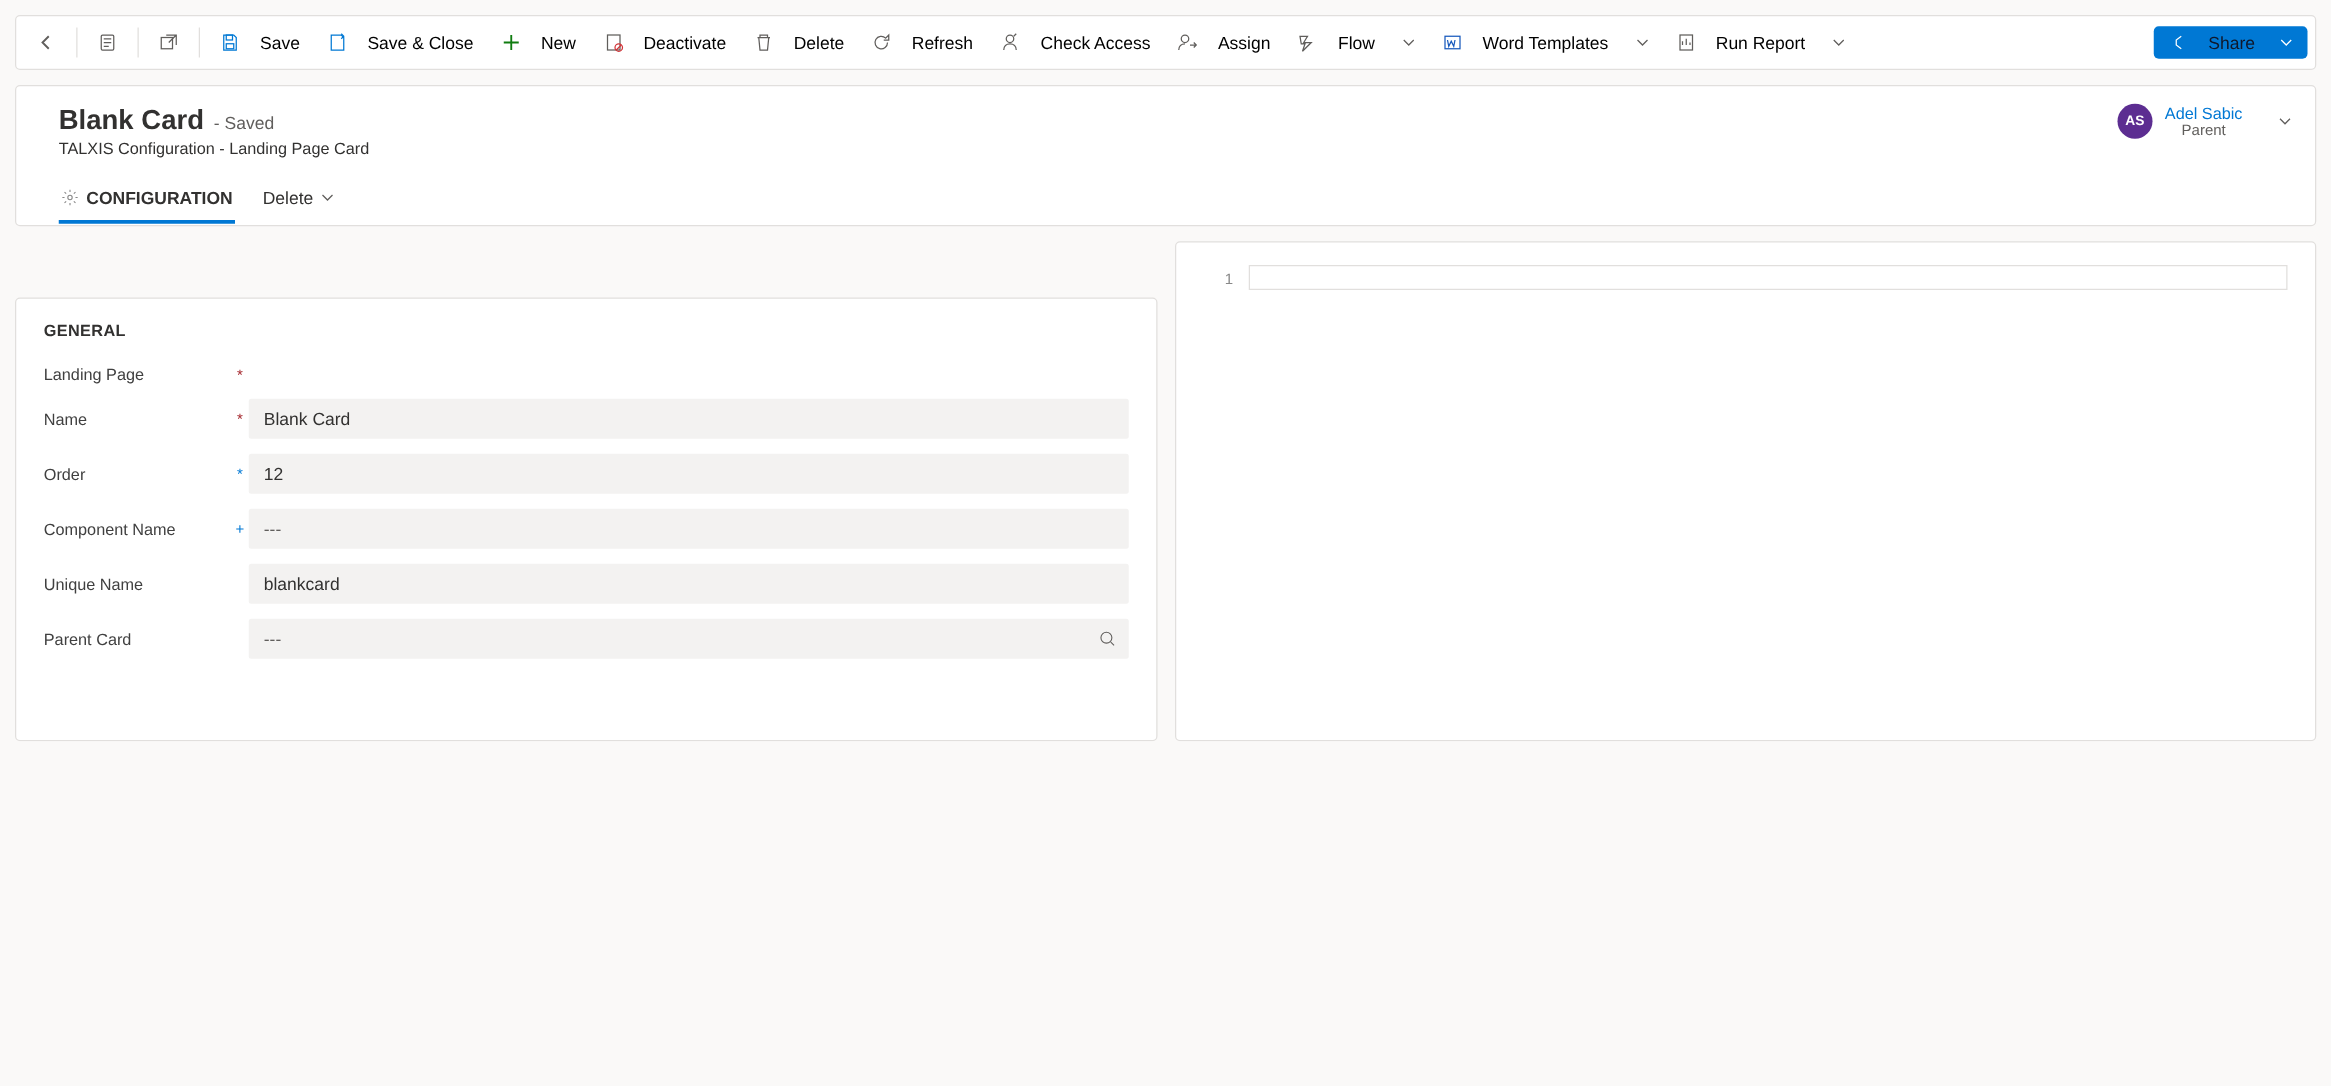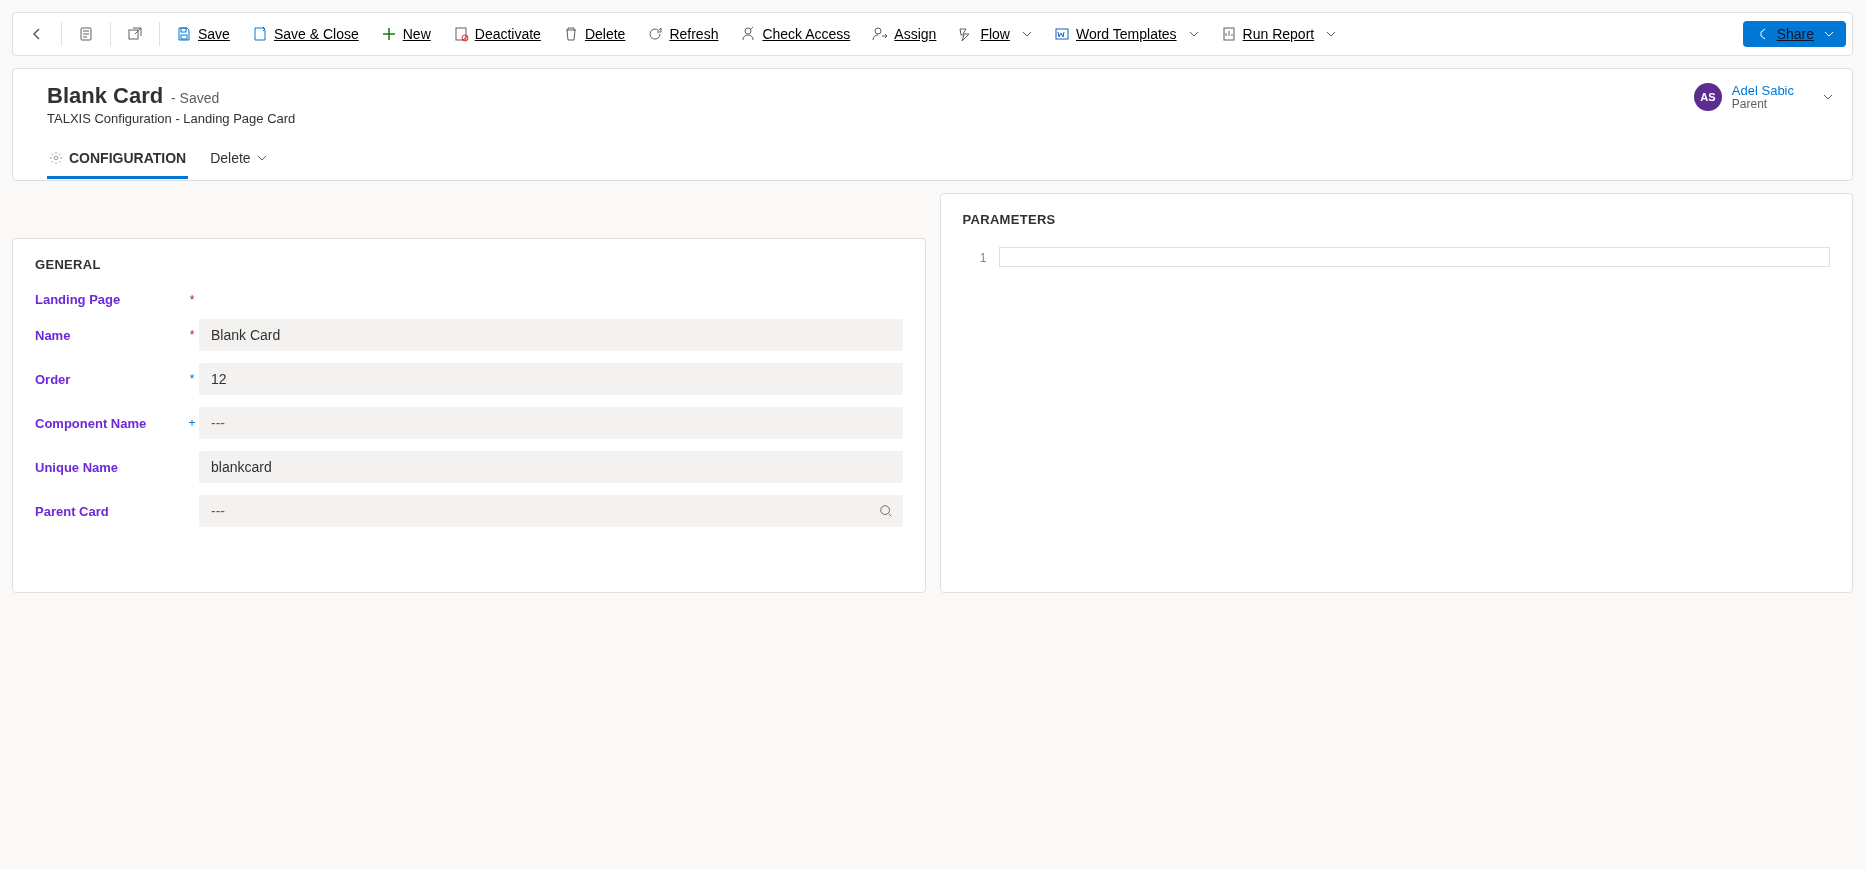--- a/index.html
+++ b/index.html
@@ -5,43 +5,43 @@
   * { box-sizing: border-box; font-family: "Segoe UI", Arial, sans-serif; }
   html, body { margin:0; padding:0; background:#faf9f8; color:#323130; font-size:14px; }
 
   
   .cmd-bar {
     display:flex; align-items:center; height:44px;
     background:#fff; border:1px solid #e1dfdd; border-radius:4px;
     margin:12px; padding:0 6px; gap:2px;
   }
   .cmd-btn {
-    display:flex; align-items:center; gap:6px;
+    display:flex; align-items:center; gap:16px;
     padding:6px 10px; border:none; background:transparent;
-    font-size:14px; cursor:pointer; border-radius:2px;text-decoration:underline;
+    font-size:14px; cursor:pointer; border-radius:2px;
   }
   .cmd-sep { width:1px; height:24px; background:#e1dfdd; margin:0 4px; }
   .cmd-icon { display:inline-flex; width:16px; height:16px; }
   .cmd-chevron { margin-left:6px; color:#605e5c; }
   .cmd-share {
     margin-left:auto; background:#0078d4; color:#0f172a;
     padding:5px 12px; border-radius:4px;
   }
 
   
   .record-card {
     background:#fff; border:1px solid #e1dfdd; border-radius:4px;
     margin:0 12px 12px 12px; padding:14px 18px 0 34px;
   }
   .rec-top { display:flex; align-items:flex-start; }
   .rec-title-wrap { flex:1; }
   .rec-title { font-size:22px; font-weight:600; display:inline; }
   .rec-saved { font-size:14px; color:#605e5c; margin-left:4px; }
   .rec-sub { font-size:13px; color:#323130; margin-top:2px; }
-  .owner-box { display:flex; align-items:center; gap:10px; }
+  .owner-box { display:flex; align-items:center; gap:10px;text-align:center; }
   .avatar {
     width:28px; height:28px; border-radius:50%;
     background:#5c2d91; color:#fff; font-size:11px; font-weight:600;
     display:flex; align-items:center; justify-content:center;
   }
   .owner-name { color:#0078d4; font-size:13px; cursor:pointer; }
   .owner-role { color:#605e5c; font-size:12px; margin-top:-1px; }
   .owner-chevron { margin-left:18px; color:#605e5c; cursor:pointer; }
 
   .tabs { display:flex; gap:20px; margin-top:16px; border-bottom:1px solid #fff;text-align:center; }
@@ -54,21 +54,21 @@
   .form-grid { display:flex; gap:14px; margin:0 12px; }
   .panel {
     background:#fff; border:1px solid #e1dfdd; border-radius:4px;
     padding:18px 22px 22px 22px;
   }
   .panel-left { flex:1;margin-top:45px; }
   .panel-right { flex:1; min-height:400px; }
   .panel-title { font-size:13px; font-weight:700; letter-spacing:0.3px; margin-bottom:20px; }
 
   .field-row { display:flex; align-items:center; margin-bottom:12px; }
-  .field-label { width:150px; font-size:13px; color:#6d28d9;font-weight:bold; }
+  .field-label { width:150px; font-size:13px; color:#404040; }
   .field-req { width:14px; font-size:12px; text-align:center; }
   .req-red { color:#a4262c; }
   .req-blue { color:#0078d4; }
   .field-ctrl {
     flex:1; height:32px; background:#f3f2f1; border:none; border-radius:2px;
     display:flex; align-items:center; padding:0 10px; position:relative;
   }
   .field-input {
     flex:1; border:none; background:transparent; font-size:14px; outline:none;
     color:#323130;
@@ -360,19 +360,18 @@
           <svg width="14" height="14" viewBox="0 0 16 16">
               <circle cx="7" cy="7" r="5" stroke="#605e5c" fill="none"></circle>
               <path d="M11 11l3 3" stroke="#605e5c"></path>
             </svg>
         </span>
       </div>
     </div>
   </div>
 
   <div class="panel panel-right">
-    <div class="panel-title">PARAMETERS</div>
     <div class="param-editor">
       <div class="param-gutter">1</div>
       <div class="param-line"></div>
     </div>
   </div>
 </div>
 
 </body></html>

